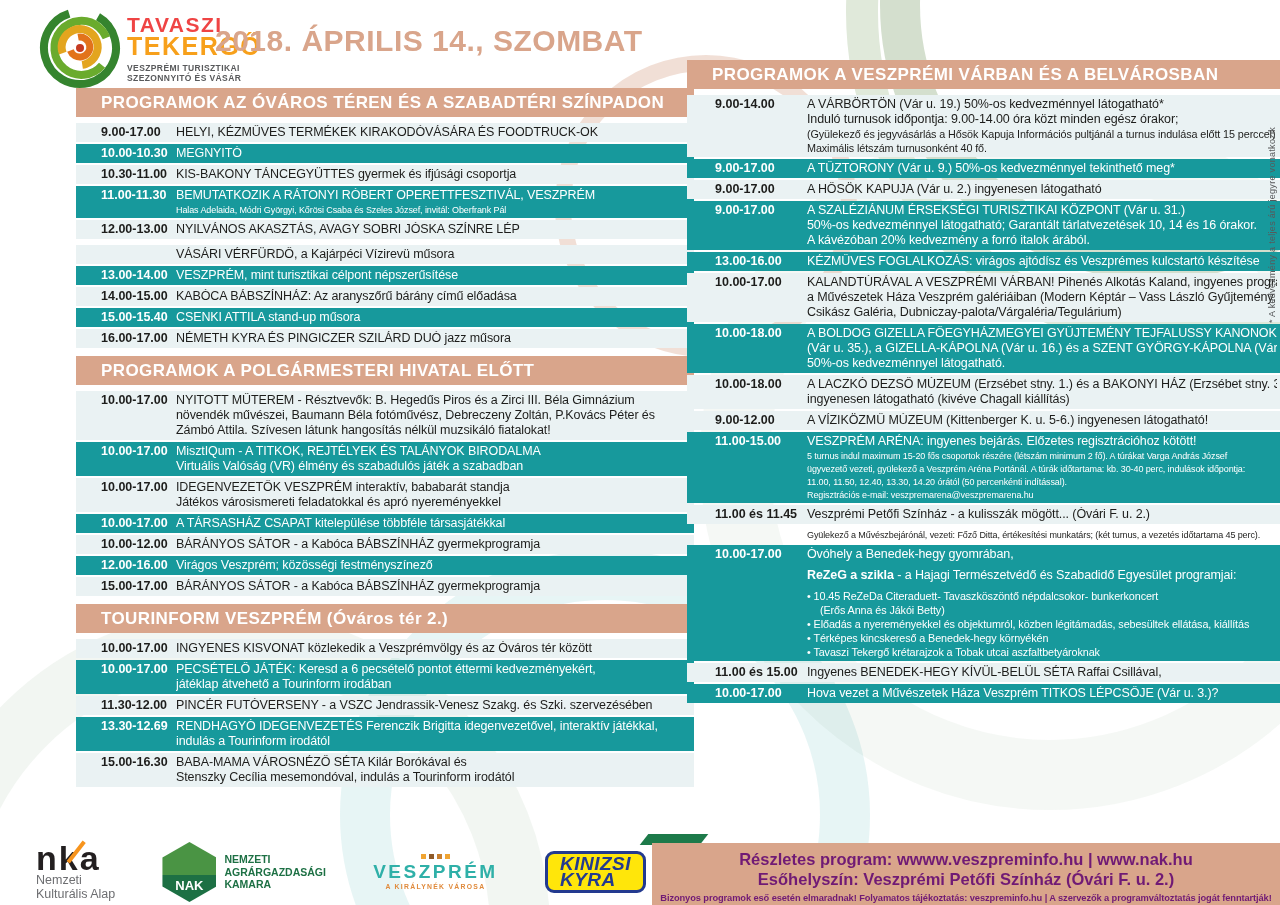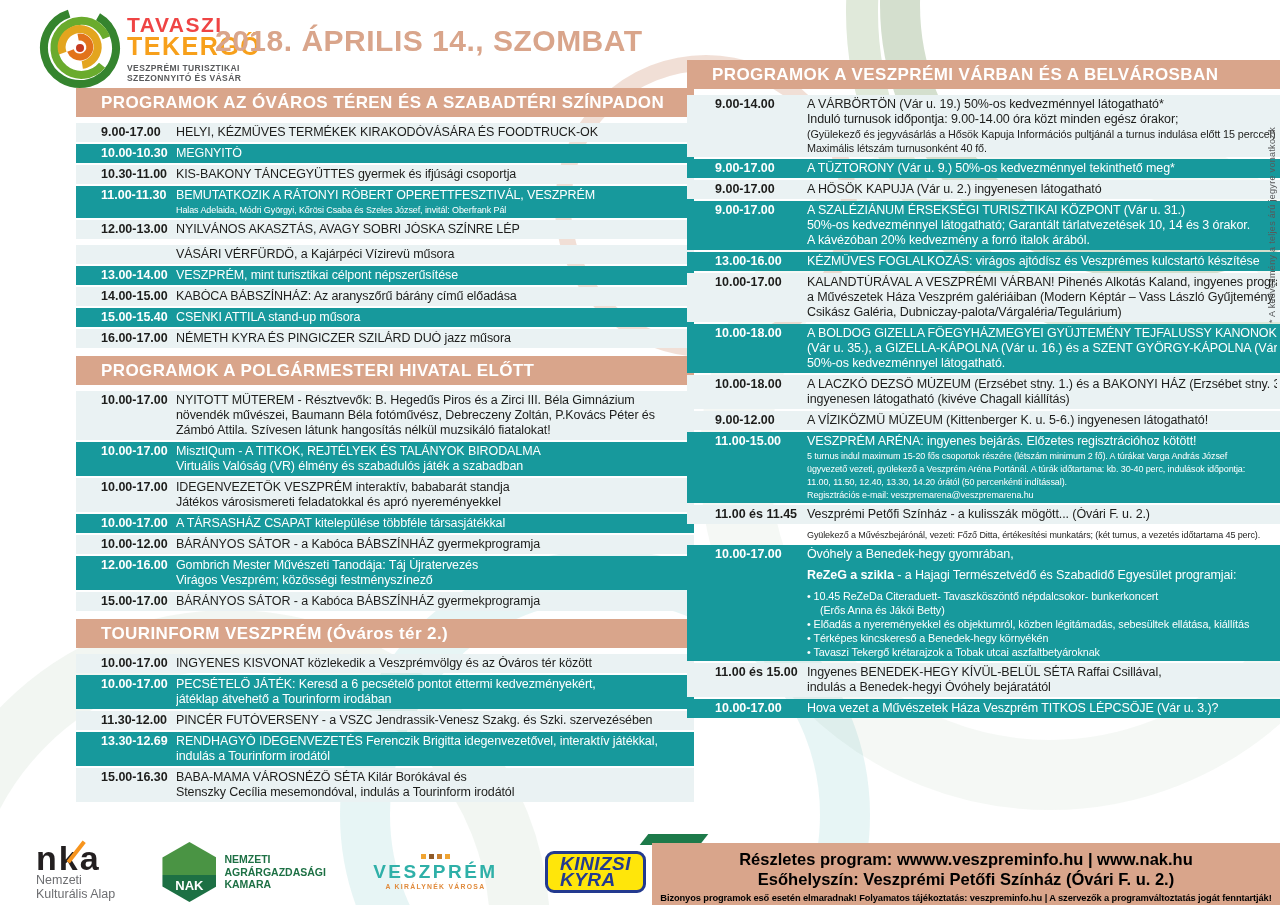--- a/index.html
+++ b/index.html
@@ -44,21 +44,21 @@
   .line.small{font-size:9px;line-height:12px;padding-top:1px;}
   .line.mid{font-size:10.8px;line-height:14px;}
   .line.gap{margin-top:6px;}
   .line.indent{padding-left:13px;}
   .pfx{font-weight:bold;}
   
   .side-note{position:absolute;right:3px;top:88px;height:235px;writing-mode:vertical-rl;
              transform:rotate(180deg);font-size:9px;color:#58595b;letter-spacing:.3px;z-index:2;}
   
   .footer{position:absolute;left:652px;right:0;top:843px;height:62px;background:#d9a58b;
-          text-align:center;color:#000000;z-index:2;}
+          text-align:center;color:#701a75;z-index:2;}
   .f1{font-size:16.5px;font-weight:bold;line-height:20px;margin-top:6px;}
   .f2{font-size:16.5px;font-weight:bold;line-height:20px;text-align:center;}
   .f3{font-size:9.3px;font-weight:bold;line-height:12px;margin-top:3px;letter-spacing:-.1px;}
   
   .sponsors{position:absolute;left:36px;top:842px;width:610px;display:flex;align-items:center;
             justify-content:space-between;z-index:2;}
   .nka-mark{position:relative;font-size:34px;font-weight:bold;letter-spacing:2px;line-height:30px;color:#231f20;}
   .nka-slash{position:absolute;width:26px;height:3.5px;background:#f7941d;transform:rotate(-52deg);
              left:27px;top:7px;}
   .nka-sub{font-size:12.5px;color:#6d6e71;line-height:14px;}
@@ -199,21 +199,20 @@
       </div>
       <div class="row light">
         <div class="time">10.00-12.00</div>
         <div class="lines">
           <div class="line"><span>BÁRÁNYOS SÁTOR - a Kabóca BÁBSZÍNHÁZ gyermekprogramja</span></div>
         </div>
       </div>
       <div class="row teal">
         <div class="time">12.00-16.00</div>
         <div class="lines">
-          <div class="line"><span>Gombrich Mester Művészeti Tanodája: Táj Újratervezés</span></div>
           <div class="line"><span>Virágos Veszprém; közösségi festményszínező</span></div>
         </div>
       </div>
       <div class="row light">
         <div class="time">15.00-17.00</div>
         <div class="lines">
           <div class="line"><span>BÁRÁNYOS SÁTOR - a Kabóca BÁBSZÍNHÁZ gyermekprogramja</span></div>
         </div>
       </div>
       <div class="sec-h mt">TOURINFORM VESZPRÉM (Óváros tér 2.)</div>
@@ -271,21 +270,21 @@
       <div class="row light">
         <div class="time">9.00-17.00</div>
         <div class="lines">
           <div class="line"><span>A HŐSÖK KAPUJA (Vár u. 2.) ingyenesen látogatható</span></div>
         </div>
       </div>
       <div class="row teal">
         <div class="time">9.00-17.00</div>
         <div class="lines">
           <div class="line"><span>A SZALÉZIÁNUM ÉRSEKSÉGI TURISZTIKAI KÖZPONT (Vár u. 31.)</span></div>
-          <div class="line"><span>50%-os kedvezménnyel látogatható; Garantált tárlatvezetések 10, 14 és 3 órakor.</span></div>
+          <div class="line"><span>50%-os kedvezménnyel látogatható; Garantált tárlatvezetések 10, 14 és 16 órakor.</span></div>
           <div class="line"><span>A kávézóban 20% kedvezmény a forró italok árából.</span></div>
         </div>
       </div>
       <div class="row teal">
         <div class="time">13.00-16.00</div>
         <div class="lines">
           <div class="line"><span>KÉZMŰVES FOGLALKOZÁS: virágos ajtódísz és Veszprémes kulcstartó készítése</span></div>
         </div>
       </div>
       <div class="row light">
@@ -348,21 +347,20 @@
           <div class="line mid indent"><span>(Erős Anna és Jákói Betty)</span></div>
           <div class="line mid"><span>• Előadás a nyereményekkel és objektumról, közben légitámadás, sebesültek ellátása, kiállítás</span></div>
           <div class="line mid"><span>• Térképes kincskereső a Benedek-hegy környékén</span></div>
           <div class="line mid"><span>• Tavaszi Tekergő krétarajzok a Tobak utcai aszfaltbetyároknak</span></div>
         </div>
       </div>
       <div class="row light">
         <div class="time">11.00 és 15.00</div>
         <div class="lines">
           <div class="line"><span>Ingyenes BENEDEK-HEGY KÍVÜL-BELÜL SÉTA Raffai Csillával,</span></div>
-          <div class="line"><span>indulás a Benedek-hegyi Óvóhely bejáratától</span></div>
         </div>
       </div>
       <div class="row teal">
         <div class="time">10.00-17.00</div>
         <div class="lines">
           <div class="line"><span>Hova vezet a Művészetek Háza Veszprém TITKOS LÉPCSŐJE (Vár u. 3.)?</span></div>
         </div>
       </div>
     </div>
 

